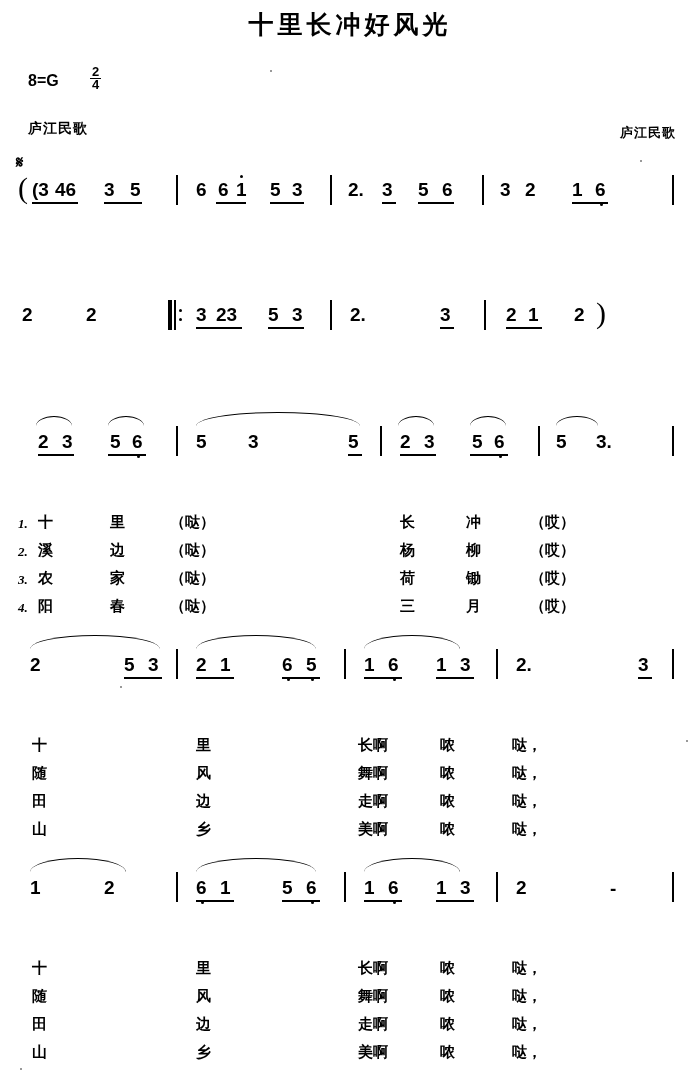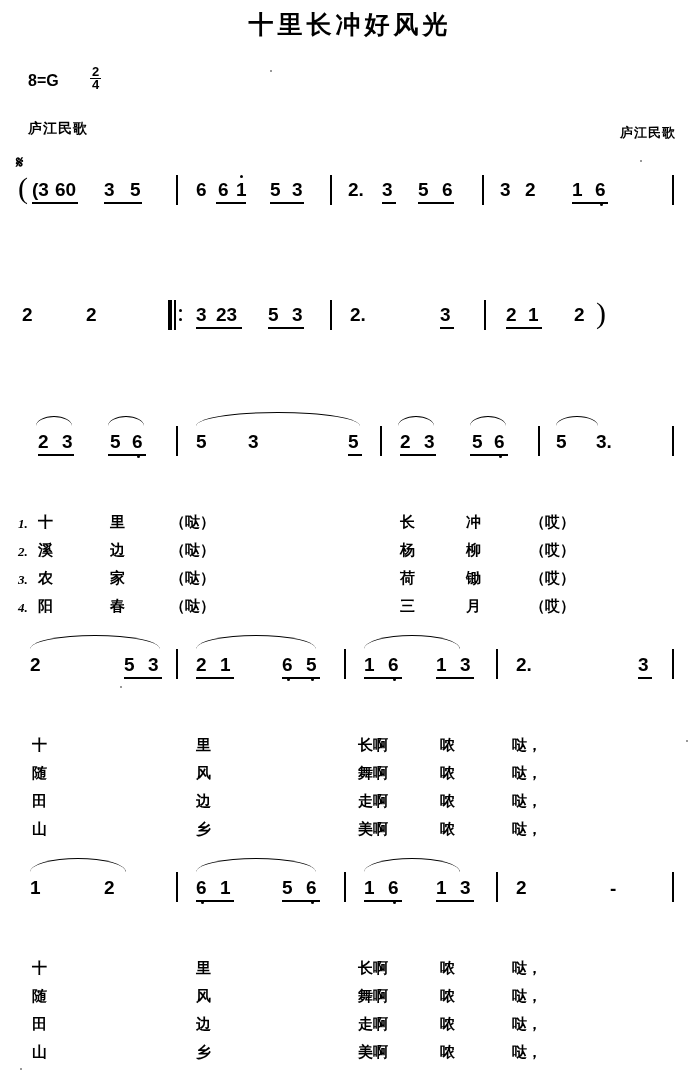--- a/index.html
+++ b/index.html
@@ -240,21 +240,21 @@
     <span class="den">4</span>
   </div>
   <div class="composer">庐江民歌</div>
   <div class="tempo">庐江民歌</div>
   <div class="segno">𝄋</div>
 
   <div class="system" style="top:175px;">
     <div class="notes">
       <div class="paren" style="left:18px; top:-2px;">(</div>
       <div class="n" style="left:32px; top:5px;">(3</div>
-      <div class="n" style="left:55px; top:5px;">60</div>
+      <div class="n" style="left:55px; top:5px;">46</div>
       <div class="beam" style="left:32px; top:27px; width:46px;"></div>
 
       <div class="n" style="left:104px; top:5px;">3</div>
       <div class="n" style="left:130px; top:5px;">5</div>
       <div class="beam" style="left:104px; top:27px; width:38px;"></div>
 
       <div class="bar" style="left:176px; top:0px;"></div>
 
       <div class="n" style="left:196px; top:5px;">6</div>
       <div class="n" style="left:218px; top:5px;">6</div>

